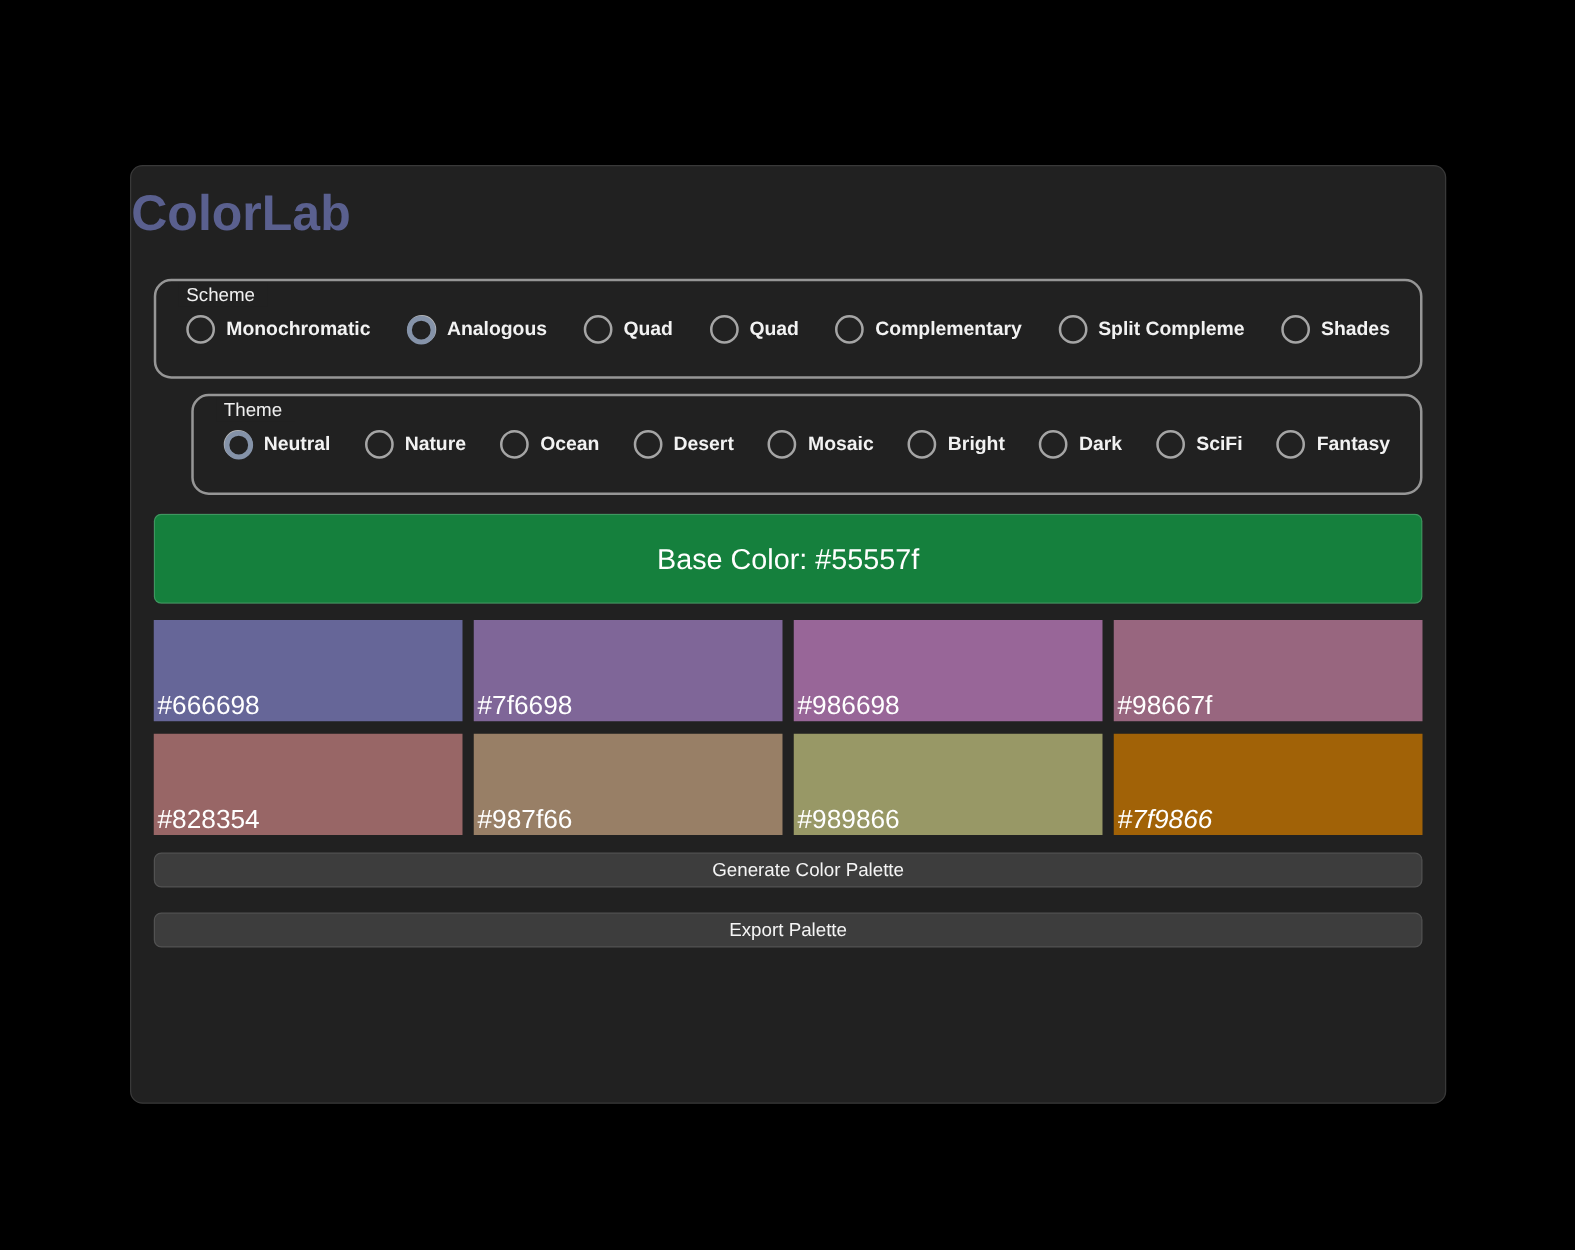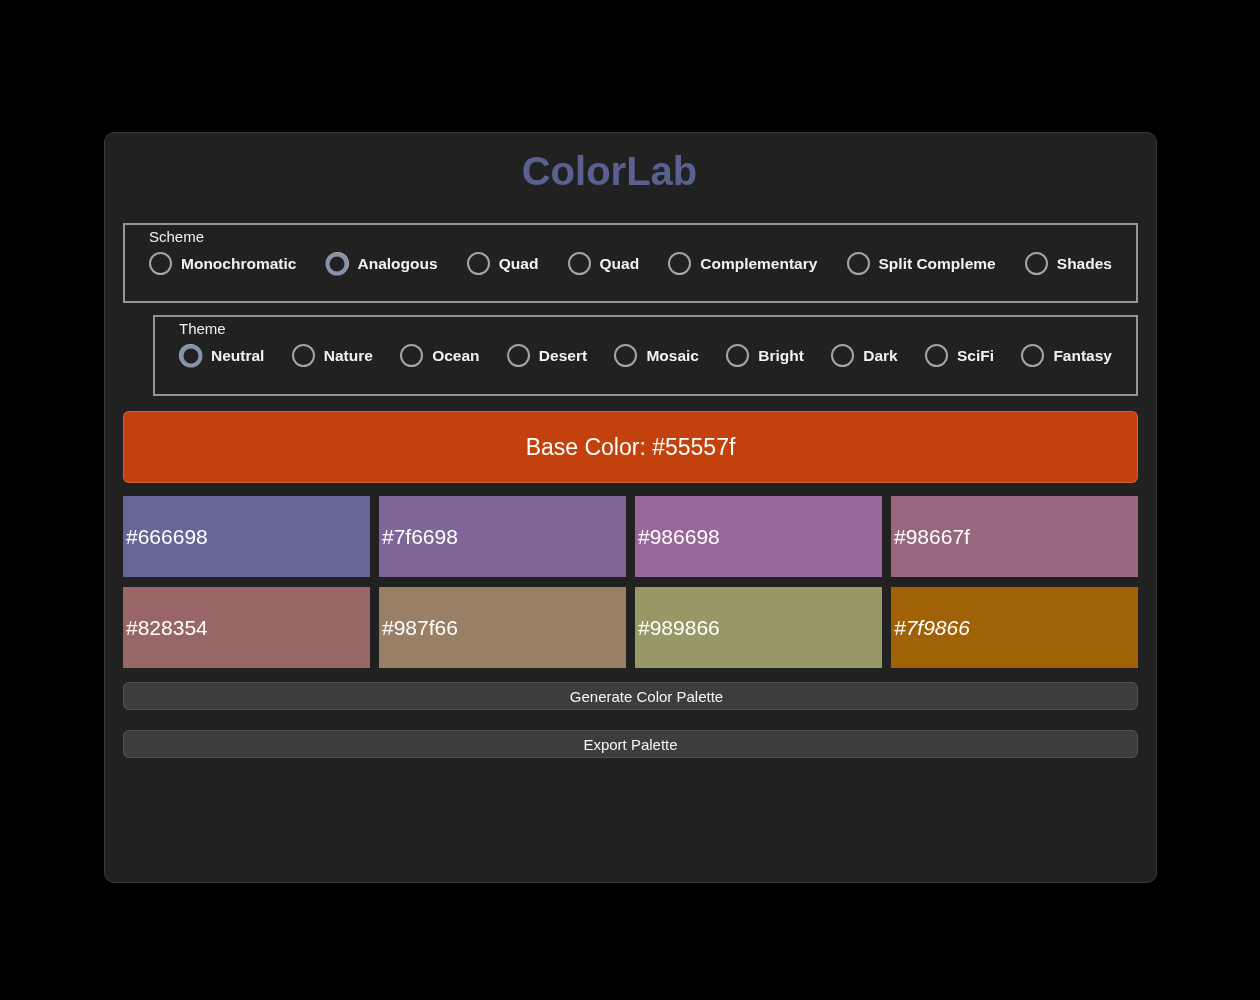--- a/index.html
+++ b/index.html
@@ -21,26 +21,26 @@
   .app-icon { width: 24px; height: 24px; margin-right: 9px; display: inline-block; }
   .app-title { color: #f0f0f0; font-size: 15px; letter-spacing: .2px; }
   .win-controls { margin-left: auto; margin-right: 14px; display: flex; gap: 26px; }
   .win-btn { width: 46px; height: 36px; background: transparent; border: none;
              display: flex; align-items: center; justify-content: center; cursor: default; }
   .glyph-min { width: 15px; border-top: 2px solid #cfcfcf; }
   .glyph-max { width: 14px; height: 14px; border: 2px solid #5c5c5c; border-radius: 2px; }
   .glyph-close { color: #ececec; font-size: 17px; line-height: 1; }
 
   
-  .heading { margin: 16px 42px 0 0; text-align: center;
+  .heading { margin: 16px 42px 0 0; text-align: left;
              font-size: 40px; font-weight: 700; color: var(--c-heading, #5a608f); }
 
   
   .group { position: relative; margin: 29px 18px 0; height: 80px;
-           border: 2px solid #969696; border-radius: 0; padding: 27px 24px 0; }
+           border: 2px solid #969696; border-radius: 14px; padding: 27px 24px 0; }
   .group + .group { margin-top: 12px; height: 81px; margin-left: 48px; }
   .group-label { position: absolute; top: 1px; left: 18px;
                  background: var(--c-window-bg, #212121); padding: 2px 10px 0 6px;
                  color: #f0f0f0; font-size: 15px; }
   .radio-row { display: flex; justify-content: space-between; align-items: center; font-weight: bold; }
   .radio-item { display: flex; align-items: center; gap: 9px; cursor: default; }
   .radio-circle { position: relative; width: 23px; height: 23px; flex: 0 0 23px;
                   border: 2px solid #a5a5a5; border-radius: 50%; }
   .radio-circle.selected { border-color: #b9b9b9; }
   .radio-circle.selected::after { content: ""; position: absolute;
@@ -52,21 +52,21 @@
   
   .base-bar { margin: 15px 18px 0; height: 72px; border-radius: 6px;
               border: 1px solid rgba(255,255,255,.18);
               display: flex; align-items: center; justify-content: center;
               color: #fff; font-size: 23px; }
 
   
   .swatch-grid { margin: 13px 18px 0; display: grid;
                  grid-template-columns: repeat(4, 1fr);
                  grid-auto-rows: 81px; gap: 10px 9px; }
-  .swatch { display: flex; align-items: center; padding-left: 3px; }
+  .swatch { display: flex; align-items: flex-end; padding-left: 3px; }
   .swatch-label { color: #fff; font-size: 21px; }
 
   
   .wide-btn { display: block; width: calc(100% - 36px); margin: 20px 18px 0;
               height: 28px; background: #3d3d3d; border: 1px solid #525252;
               border-radius: 6px; color: #f5f5f5; font-size: 15px;
               font-family: inherit; cursor: default; }
   .wide-btn.first { margin-top: 14px; padding-left: 32px; }
 </style>
 </head>
@@ -147,21 +147,21 @@
             <span class="radio-circle"></span>
             <span class="radio-label">SciFi</span>
           </label>
           <label class="radio-item">
             <span class="radio-circle"></span>
             <span class="radio-label">Fantasy</span>
           </label>
         </div>
     </div>
 
-    <div class="base-bar" style="background: #c2410c;">Base Color: #55557f</div>
+    <div class="base-bar" style="background: #15803d;">Base Color: #55557f</div>
 
     <div class="swatch-grid">
         <div class="swatch" style="background: rgb(102, 102, 152);">
           <span class="swatch-label">#666698</span>
         </div>
         <div class="swatch" style="background: rgb(127, 102, 152);">
           <span class="swatch-label">#7f6698</span>
         </div>
         <div class="swatch" style="background: rgb(152, 102, 152);">
           <span class="swatch-label">#986698</span>

